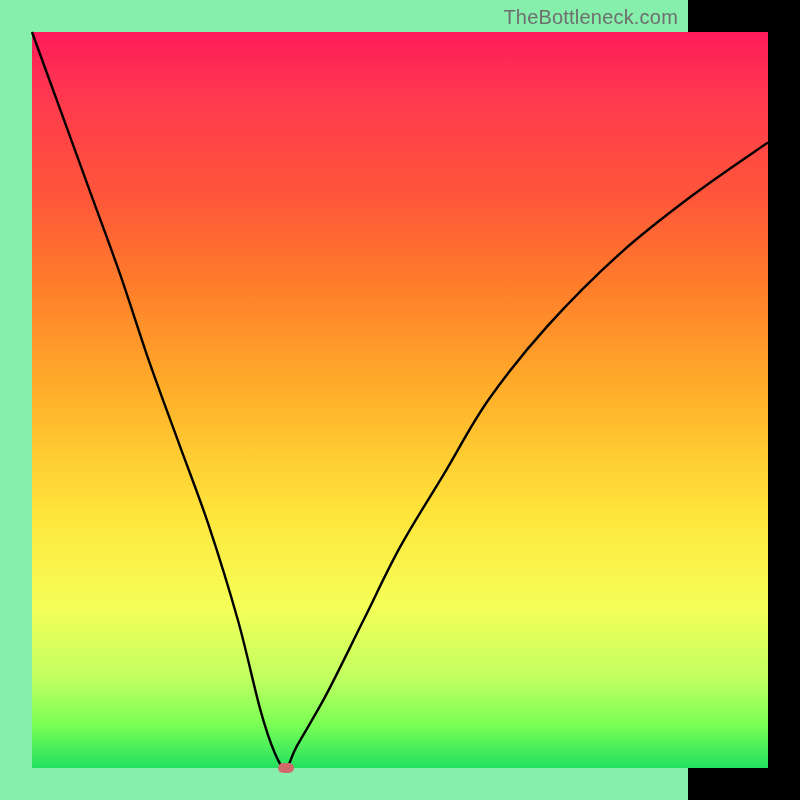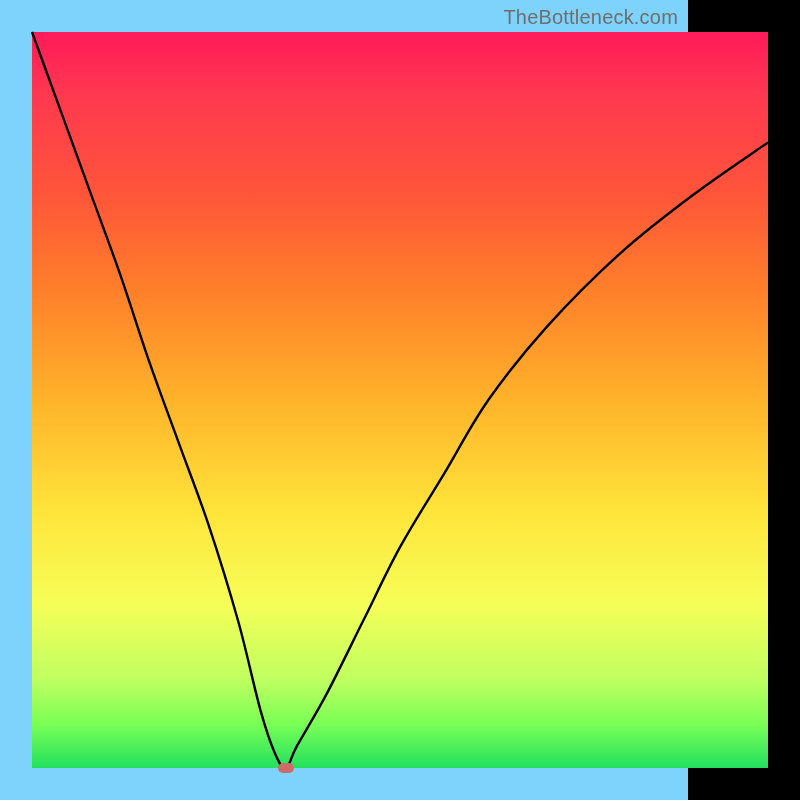--- a/index.html
+++ b/index.html
@@ -8,21 +8,21 @@
     width: 800px;
     height: 800px;
     overflow: hidden;
     background: #000;
     font-family: Arial, Helvetica, sans-serif;
   }
   .frame {
     position: relative;
     width: 688px;
     height: 800px;
-    background: #7dd3fc;
+    background: #86efac;
   }
   .plot {
     position: absolute;
     left: 32px;
     top: 32px;
     width: 736px;
     height: 736px;
     
     background: linear-gradient(
       to bottom,

